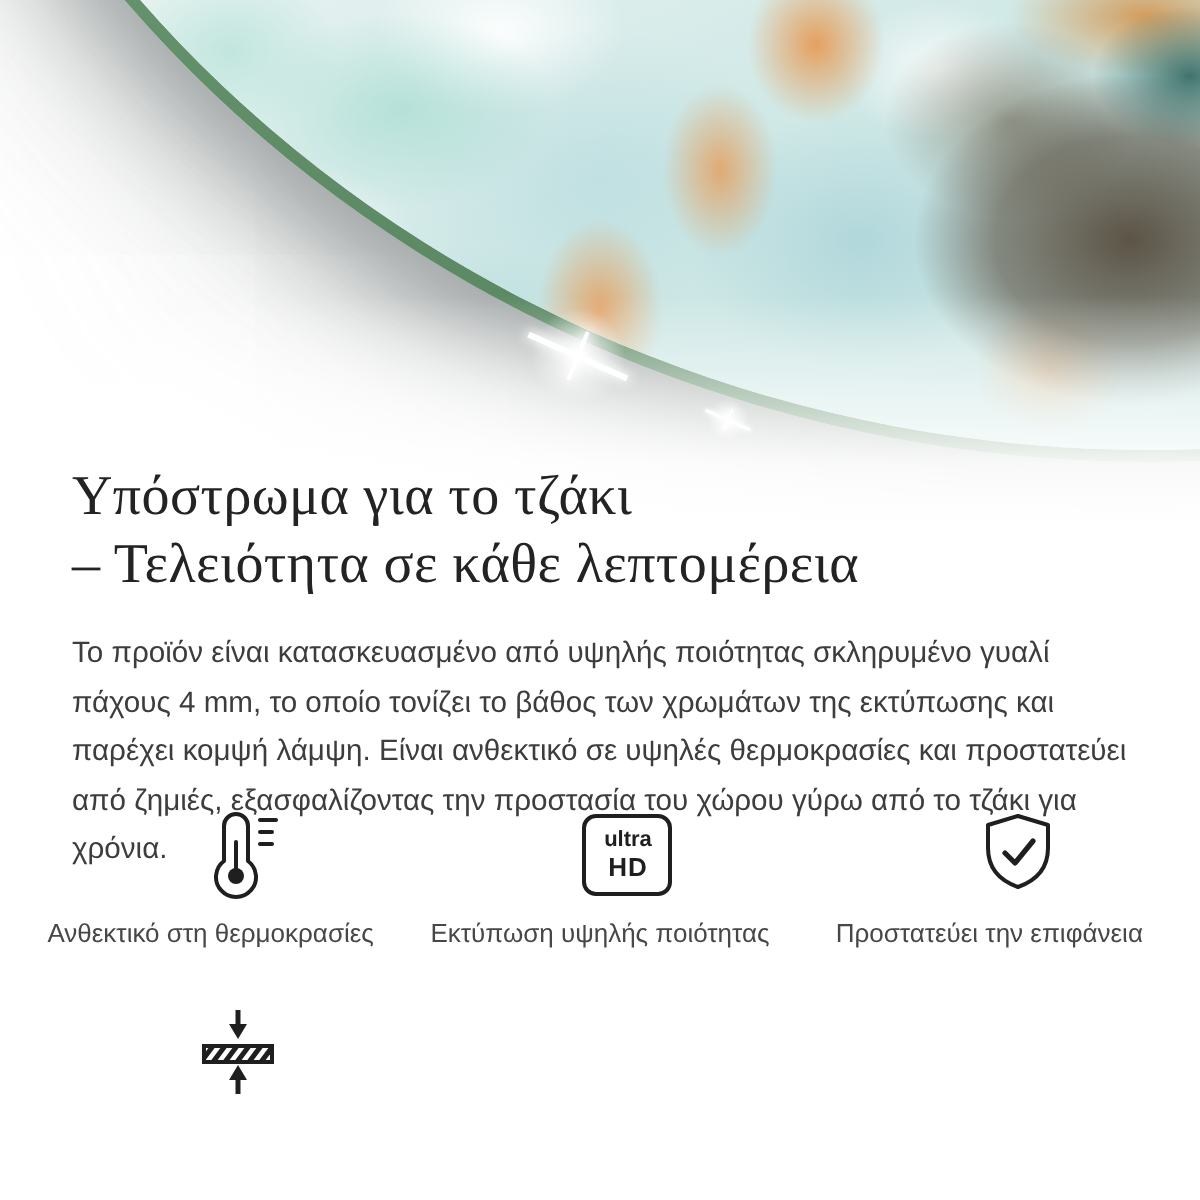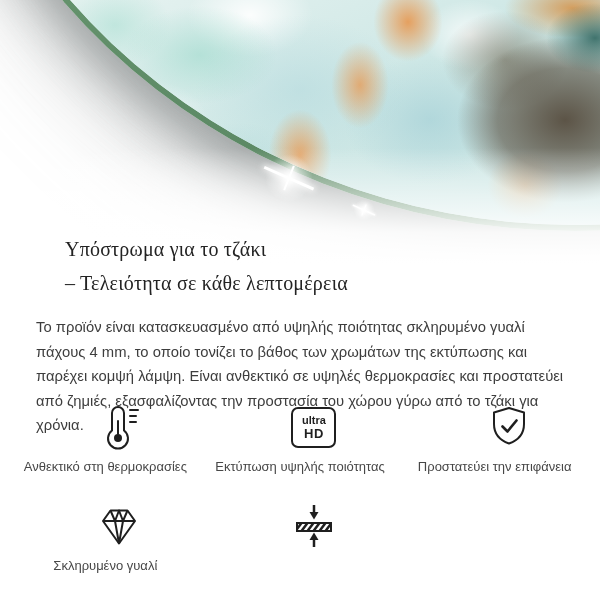--- a/index.html
+++ b/index.html
@@ -60,23 +60,22 @@
   .sparkle::after  { width:26px; height:2px;  transform:translate(-50%,-50%) rotate(112deg); }
   .sparkle .glow {
     position:absolute; inset:0;
     background:radial-gradient(circle at 50% 50%, rgba(255,255,255,1) 0%, rgba(255,255,255,.6) 25%, rgba(255,255,255,0) 60%);
   }
 
   
   .content { position:absolute; left:36px; top:232px; width:540px; }
   h1.title {
     font-family:"Liberation Serif","DejaVu Serif",serif;
-    font-weight:400; font-size:20px; line-height:34px; color:#232323;
+    font-weight:400; font-size:28px; line-height:34px; color:#232323;
     letter-spacing:.2px;
-    margin-left:29px;
   }
   h1.title span { display:block; }
   p.description {
     margin-top:15px; font-size:14.8px; line-height:24.5px; color:#3d3d3d;
     width:540px;
   }
 
   
   .features {
     position:absolute; left:0; top:403px; width:600px;
@@ -153,29 +152,20 @@
     <div class="feature">
       <div class="icon-box">
         <svg width="48" height="48" viewBox="0 0 48 48" fill="none" stroke="currentColor" stroke-width="2" stroke-linecap="round" stroke-linejoin="round">
           <path d="M24 5 L39 9.5 V21 c0 10.5 -6.5 16.5 -15 19.5 C15.5 37.5 9 31.5 9 21 V9.5 Z"></path>
           <path d="M17.5 23.5 L22.5 28.5 L31.5 17.5" stroke-width="2.6"></path>
         </svg>
       </div>
       <div class="label">Προστατεύει την επιφάνεια</div>
     </div>
 
-    <div class="feature">
-      <div class="icon-box">
-        <svg width="48" height="48" viewBox="0 0 48 48" fill="none" stroke="currentColor" stroke-width="2" stroke-linejoin="round">
-          <path d="M15.5 8.5 H32.5 L40 19 L24 41.5 L8 19 Z"></path>
-          <path d="M8 19 H40 M15.5 8.5 L20 19 L24 8.5 L28 19 L32.5 8.5 M20 19 L24 41.5 M28 19 L24 41.5"></path>
-        </svg>
-      </div>
-      <div class="label">Σκληρυμένο γυαλί</div>
-    </div>
 
 
     <div class="feature">
       <div class="icon-box">
         <svg width="48" height="48" viewBox="0 0 48 48">
           <defs>
               <clipPath id="bar-clip">
                 <rect x="8" y="22" width="32" height="6"></rect>
               </clipPath>
             </defs>

